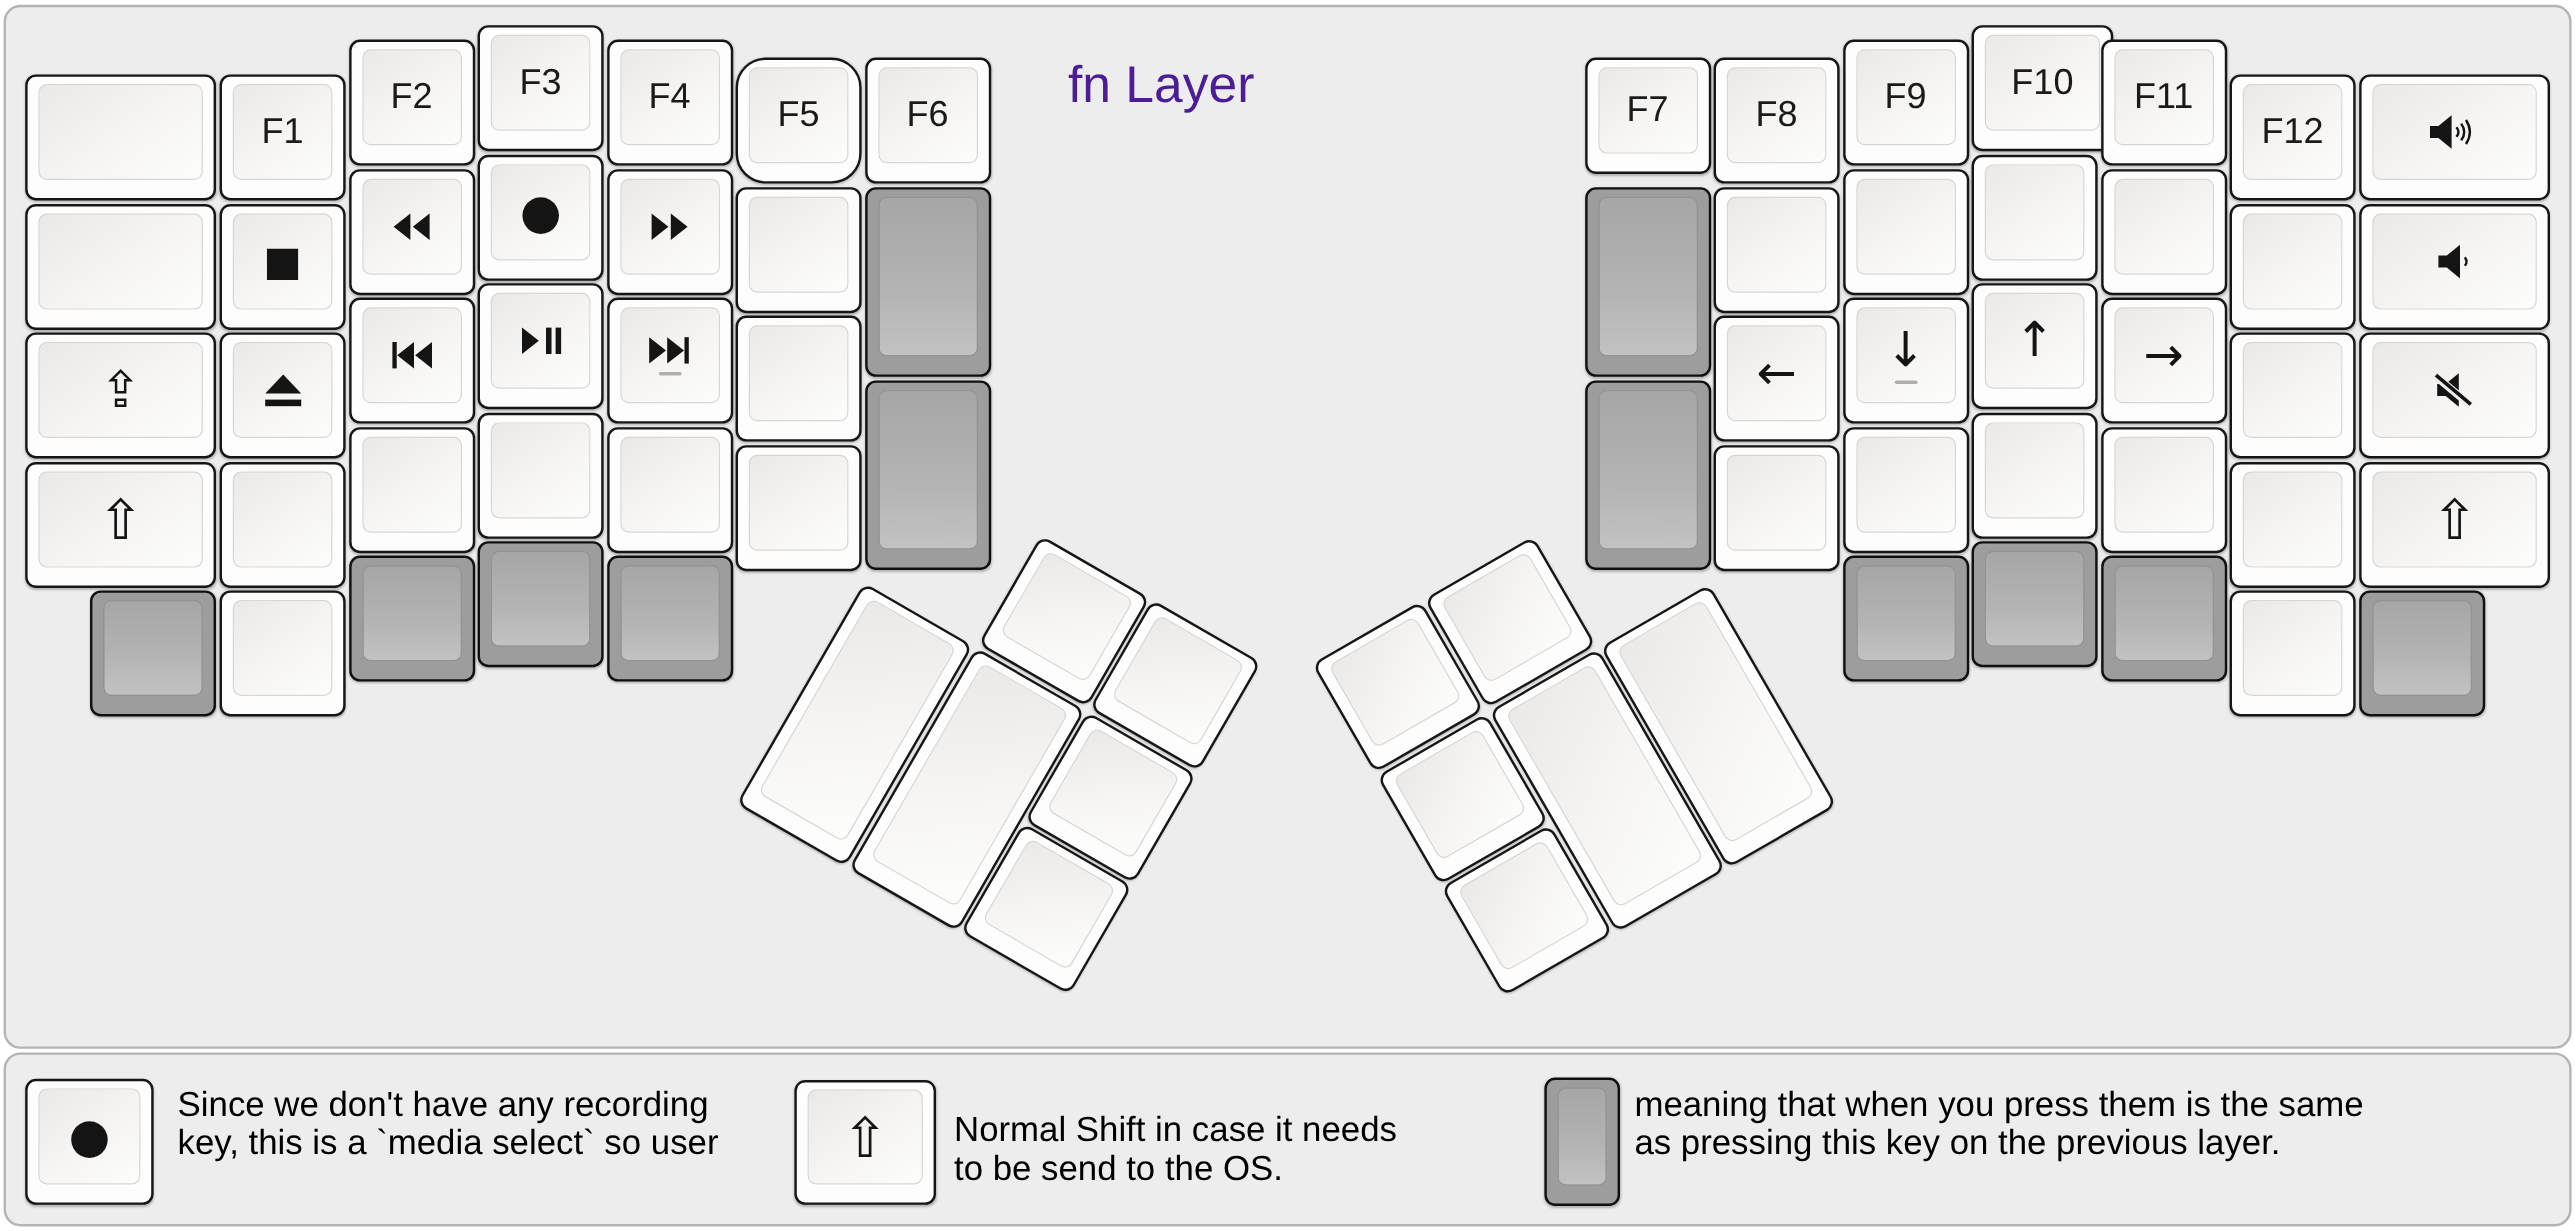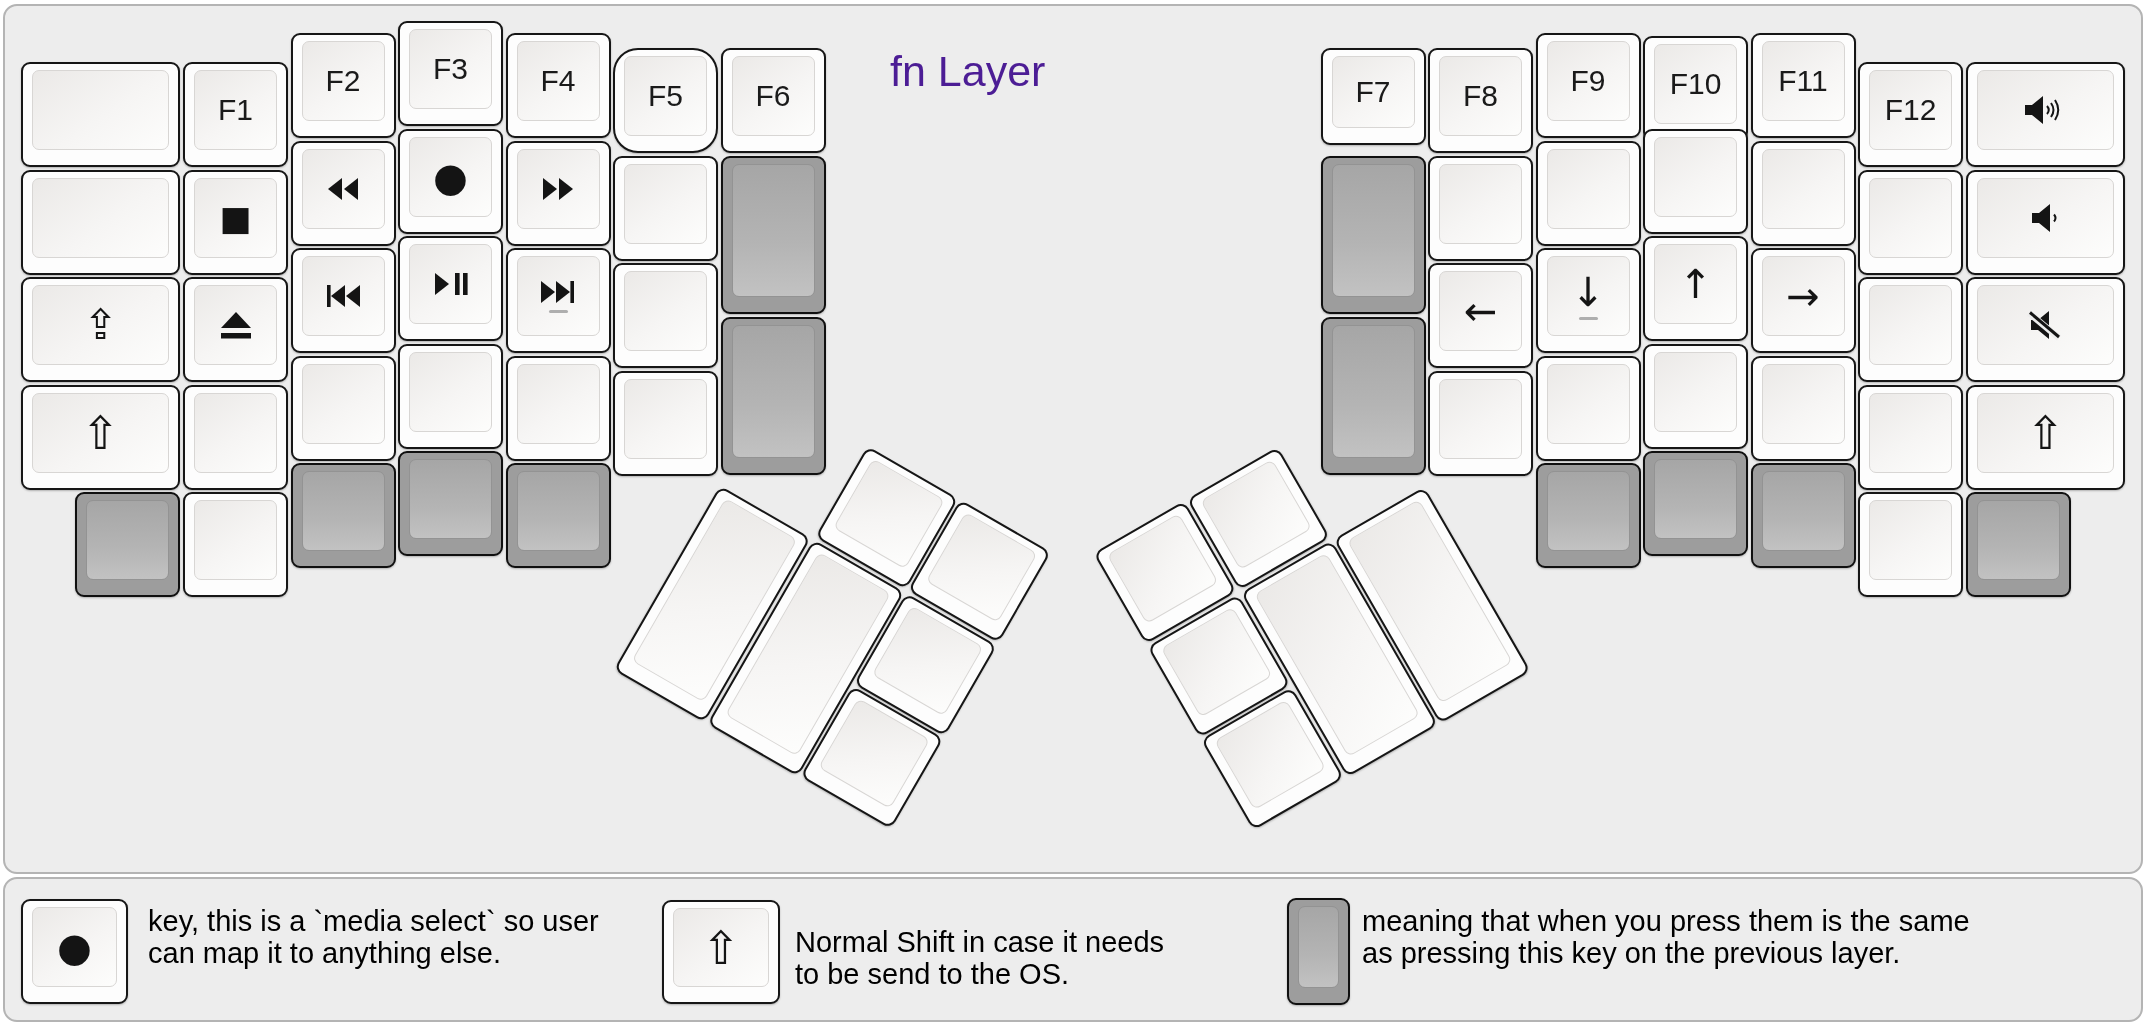--- a/index.html
+++ b/index.html
@@ -248,21 +248,21 @@
       <span class="kicon"><span class="uni" style="font-size:40px">↓</span></span>
       <div class="dash"></div>
     </div>
   </div>
 <div class="key" style="left: 1535.5px; top: 355.5px; width: 105px; height: 105px;">
     <div class="surf"></div>
   </div>
 <div class="key gray" style="left: 1535.5px; top: 463px; width: 105px; height: 105px;">
     <div class="surf"></div>
   </div>
-<div class="key" style="left: 1643px; top: 21px; width: 105px; height: 105px; margin-top: 15px;">
+<div class="key" style="left: 1643px; top: 21px; width: 118px; height: 105px;">
     <div class="surf">
       <span class="klabel">F10</span>
     </div>
   </div>
 <div class="key" style="left: 1643px; top: 128.5px; width: 105px; height: 105px;">
     <div class="surf"></div>
   </div>
 <div class="key" style="left: 1643px; top: 236px; width: 105px; height: 105px;">
     <div class="surf">
       <span class="kicon"><span class="uni" style="font-size:40px">↑</span></span>
@@ -390,22 +390,22 @@
     <div class="key" style="left: 215px; top: 107.5px; width: 105px; height: 213px;">
       <div class="surf"></div>
     </div>
   </div>
 <div class="key" style="left: 21px; top: 899px; width: 107px; height: 105px;">
     <div class="surf">
       <span class="kicon"><span class="uni" style="font-size:40px">●</span></span>
     </div>
   </div>
 <div class="legend-text" style="left: 148px; top: 906px;">
+    <div>Since we don't have any recording</div>
     <div>key, this is a `media select` so user</div>
-    <div>can map it to anything else.</div>
   </div>
 <div class="key" style="left: 662px; top: 900px; width: 118px; height: 104px;">
     <div class="surf">
       <span class="kicon"><span class="uni" style="font-size:46px">⇧</span></span>
     </div>
   </div>
 <div class="legend-text" style="left: 795px; top: 915px; margin-top: 12px;">
     <div>Normal Shift in case it needs</div>
     <div>to be send to the OS.</div>
   </div>

